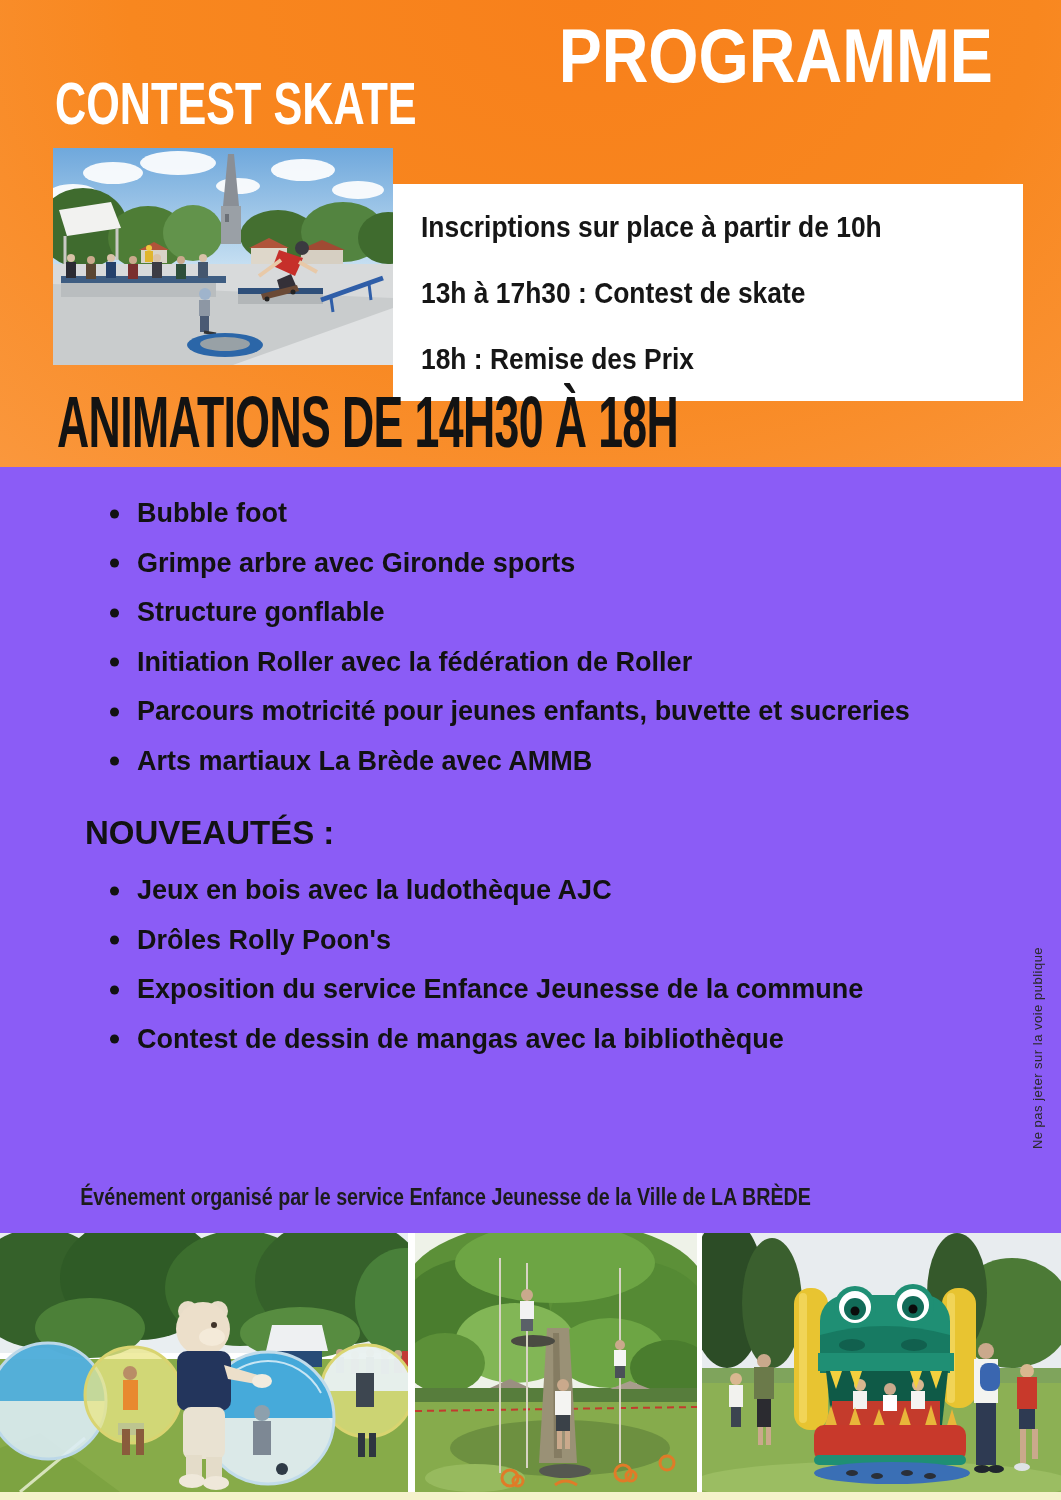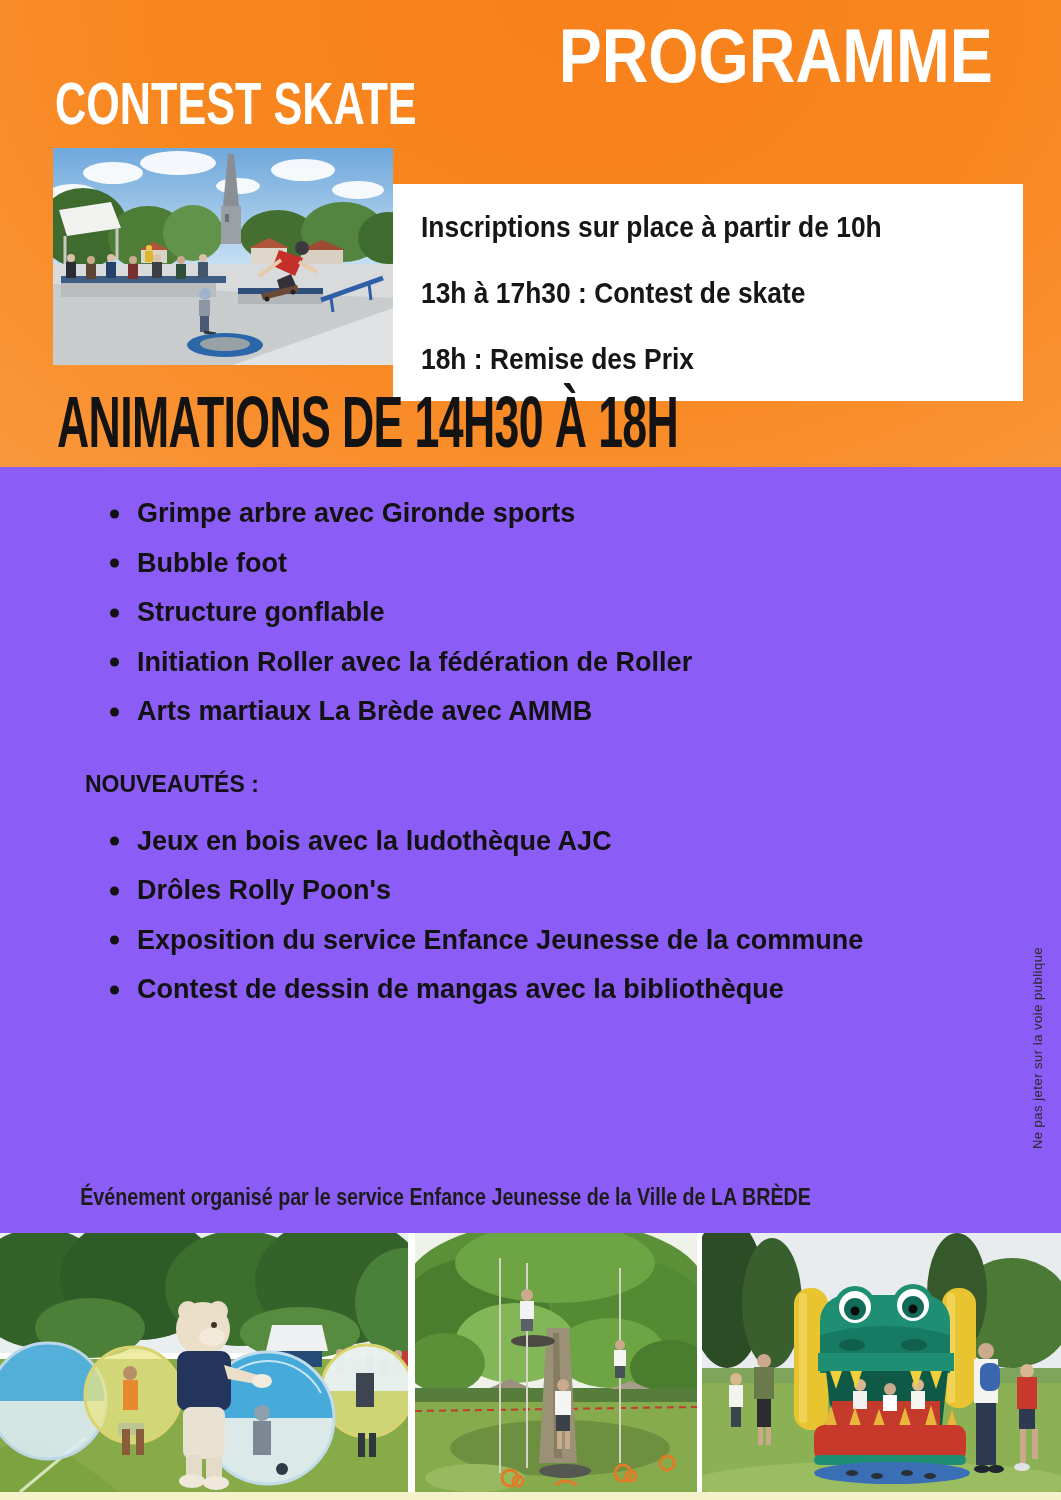--- a/index.html
+++ b/index.html
@@ -21,21 +21,21 @@
         display:flex;flex-direction:column;justify-content:center;gap:28px;box-sizing:border-box;padding-left:28px;margin-top:36px;}
   .info-line{font-size:30px;font-weight:700;color:#161616;line-height:38px;white-space:nowrap;
         transform:scaleX(.88);transform-origin:left center;}
 
   
   .content{position:absolute;left:85px;top:489px;width:930px;}
   .li{position:relative;padding-left:52px;font-size:27px;font-weight:700;line-height:49.5px;
       white-space:nowrap;color:#121212;}
   .li .dot{position:absolute;left:25px;top:50%;transform:translateY(-50%);
       width:9px;height:9px;border-radius:50%;background:#121212;}
-  .subheading{margin-top:22px;font-size:23px;font-weight:700;line-height:50px;color:#121212;}
+  .subheading{margin-top:22px;font-size:33px;font-weight:700;line-height:50px;color:#121212;}
   .list2{margin-top:8px;}
 
   .footer-line{position:absolute;left:0;top:1183px;width:877px;text-align:center;}
   .footer-line span{display:inline-block;font-size:24px;font-weight:700;color:#1c1c1c;
       white-space:nowrap;transform:scaleX(.82);transform-origin:center;}
 
   .side-note{position:absolute;left:1037px;top:1048px;transform:translate(-50%,-50%) rotate(-90deg);
       font-size:13px;color:#2a2a2a;white-space:nowrap;letter-spacing:.5px;}
 
   
@@ -164,24 +164,25 @@
     <div class="info-box">
       <div class="info-line">Inscriptions sur place à partir de 10h</div>
       <div class="info-line">13h à 17h30 : Contest de skate</div>
       <div class="info-line">18h : Remise des Prix</div>
     </div>
 
     <div class="hero-banner">ANIMATIONS DE 14H30 À 18H</div>
   </div>
 
   <div class="content">
+    <div class="li"><span class="dot"></span><span>Bubble foot</span></div>
     <div class="li"><span class="dot"></span><span>Grimpe arbre avec Gironde sports</span></div>
-    <div class="li"><span class="dot"></span><span>Bubble foot</span></div>
     <div class="li"><span class="dot"></span><span>Structure gonflable</span></div>
     <div class="li"><span class="dot"></span><span>Initiation Roller avec la fédération de Roller</span></div>
+    <div class="li"><span class="dot"></span><span>Parcours motricité pour jeunes enfants, buvette et sucreries</span></div>
     <div class="li"><span class="dot"></span><span>Arts martiaux La Brède avec AMMB</span></div>
 
     <div class="subheading">NOUVEAUTÉS :</div>
 
     <div class="list2">
       <div class="li"><span class="dot"></span><span>Jeux en bois avec la ludothèque AJC</span></div>
       <div class="li"><span class="dot"></span><span>Drôles Rolly Poon's</span></div>
       <div class="li"><span class="dot"></span><span>Exposition du service Enfance Jeunesse de la commune</span></div>
       <div class="li"><span class="dot"></span><span>Contest de dessin de mangas avec la bibliothèque</span></div>
     </div>

